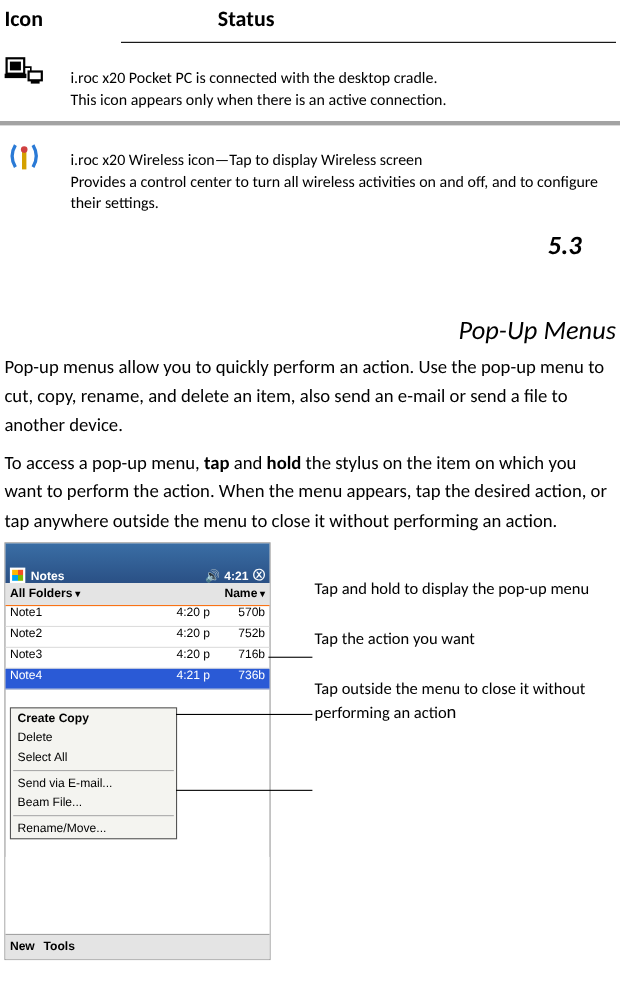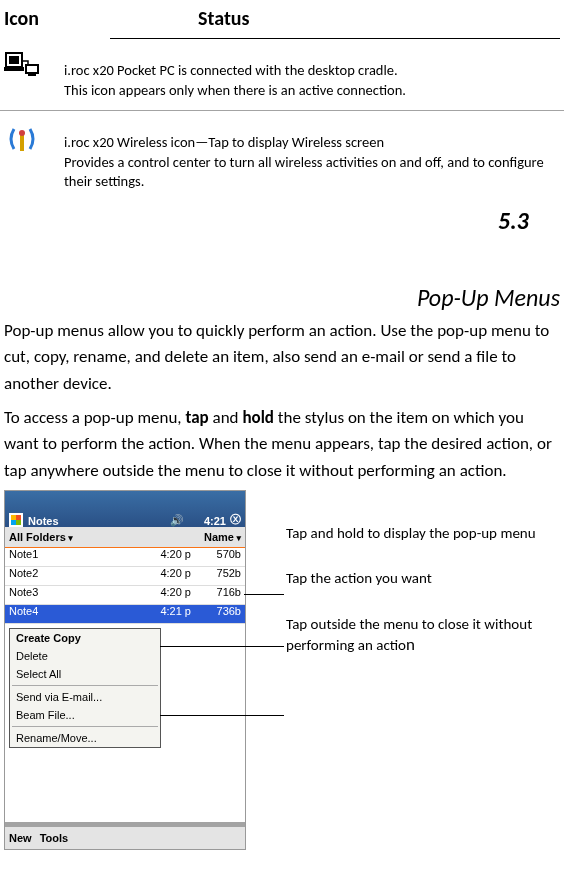--- a/index.html
+++ b/index.html
@@ -13,21 +13,21 @@
   }
   .headers {
     display: flex;
     font-weight: bold;
     font-size: 20px;
     padding: 6px 4px 8px 4px;
   }
   .headers .col1 { width: 194px; }
   .icon-row {
     display: flex;
-    border-top: 1px solid #a3a3a3;
+    border-top: 4px solid #a3a3a3;
     padding: 10px 4px 10px 4px;
   }
   .icon-row.last { border-bottom: none; }
   .icon-cell {
     width: 60px;
     padding-top: 2px;
   }
   .desc-cell {
     flex: 1;
     font-size: 14.5px;
@@ -98,32 +98,32 @@
     height:18px;
     align-items:flex-start;
     border-bottom:1px solid #ddd;
     padding:0 4px;
   }
   .pda-list .row .nm{flex:1;}
   .pda-list .row .tm{width:50px;text-align:right;}
   .pda-list .row .sz{width:50px;text-align:right;}
   .pda-list .row.sel{background:#2a5ad6;color:#fff;}
   .ctx {
-    margin: 4px 4px;
+    margin: 16px 4px;
     border:1px solid #555;
     background:#f4f4f0;
     width: 150px;
     font-size:11px;
   }
   .ctx div{padding:3px 6px;}
   .ctx .div{border-top:1px solid #aaa;height:0;padding:0;margin:2px 2px;}
   .pda-blank{height:70px;background:#fff;}
   .pda-bottom{
     background:#e4e4e4;
-    border-top:5px solid #a3a3a3;
+    border-top:1px solid #a3a3a3;
     height:22px;
     display:flex;
     align-items:center;
     padding:0 4px;
     font-weight:bold;
     gap:8px;
   }
   .callouts {
     flex:1;
     padding-left: 40px;
@@ -193,21 +193,21 @@
   <span>To access a pop-up menu, </span><b>tap</b><span> and </span><b>hold</b><span> the stylus on the item on which you want to perform the action. When the menu appears, tap the desired action, or tap anywhere outside the menu to close it without performing an action.</span>
 </div>
 
 <div class="figure-area">
   <div class="pda">
     <div class="pda-title">
       <span class="win"></span>
       <span>Notes</span>
       <span class="spacer"></span>
       <span>🔊</span>
-      <span style="margin-left:20px">4:21</span>
+      <span style="margin-left:4px">4:21</span>
       <span style="margin-left:4px">ⓧ</span>
     </div>
     <div class="pda-sub">
       <span class="left drop">All Folders</span>
       <span class="right drop">Name</span>
     </div>
     <div class="pda-list">
       <div class="row">
         <span class="nm">Note1</span>
           <span class="tm">4:20 p</span>

